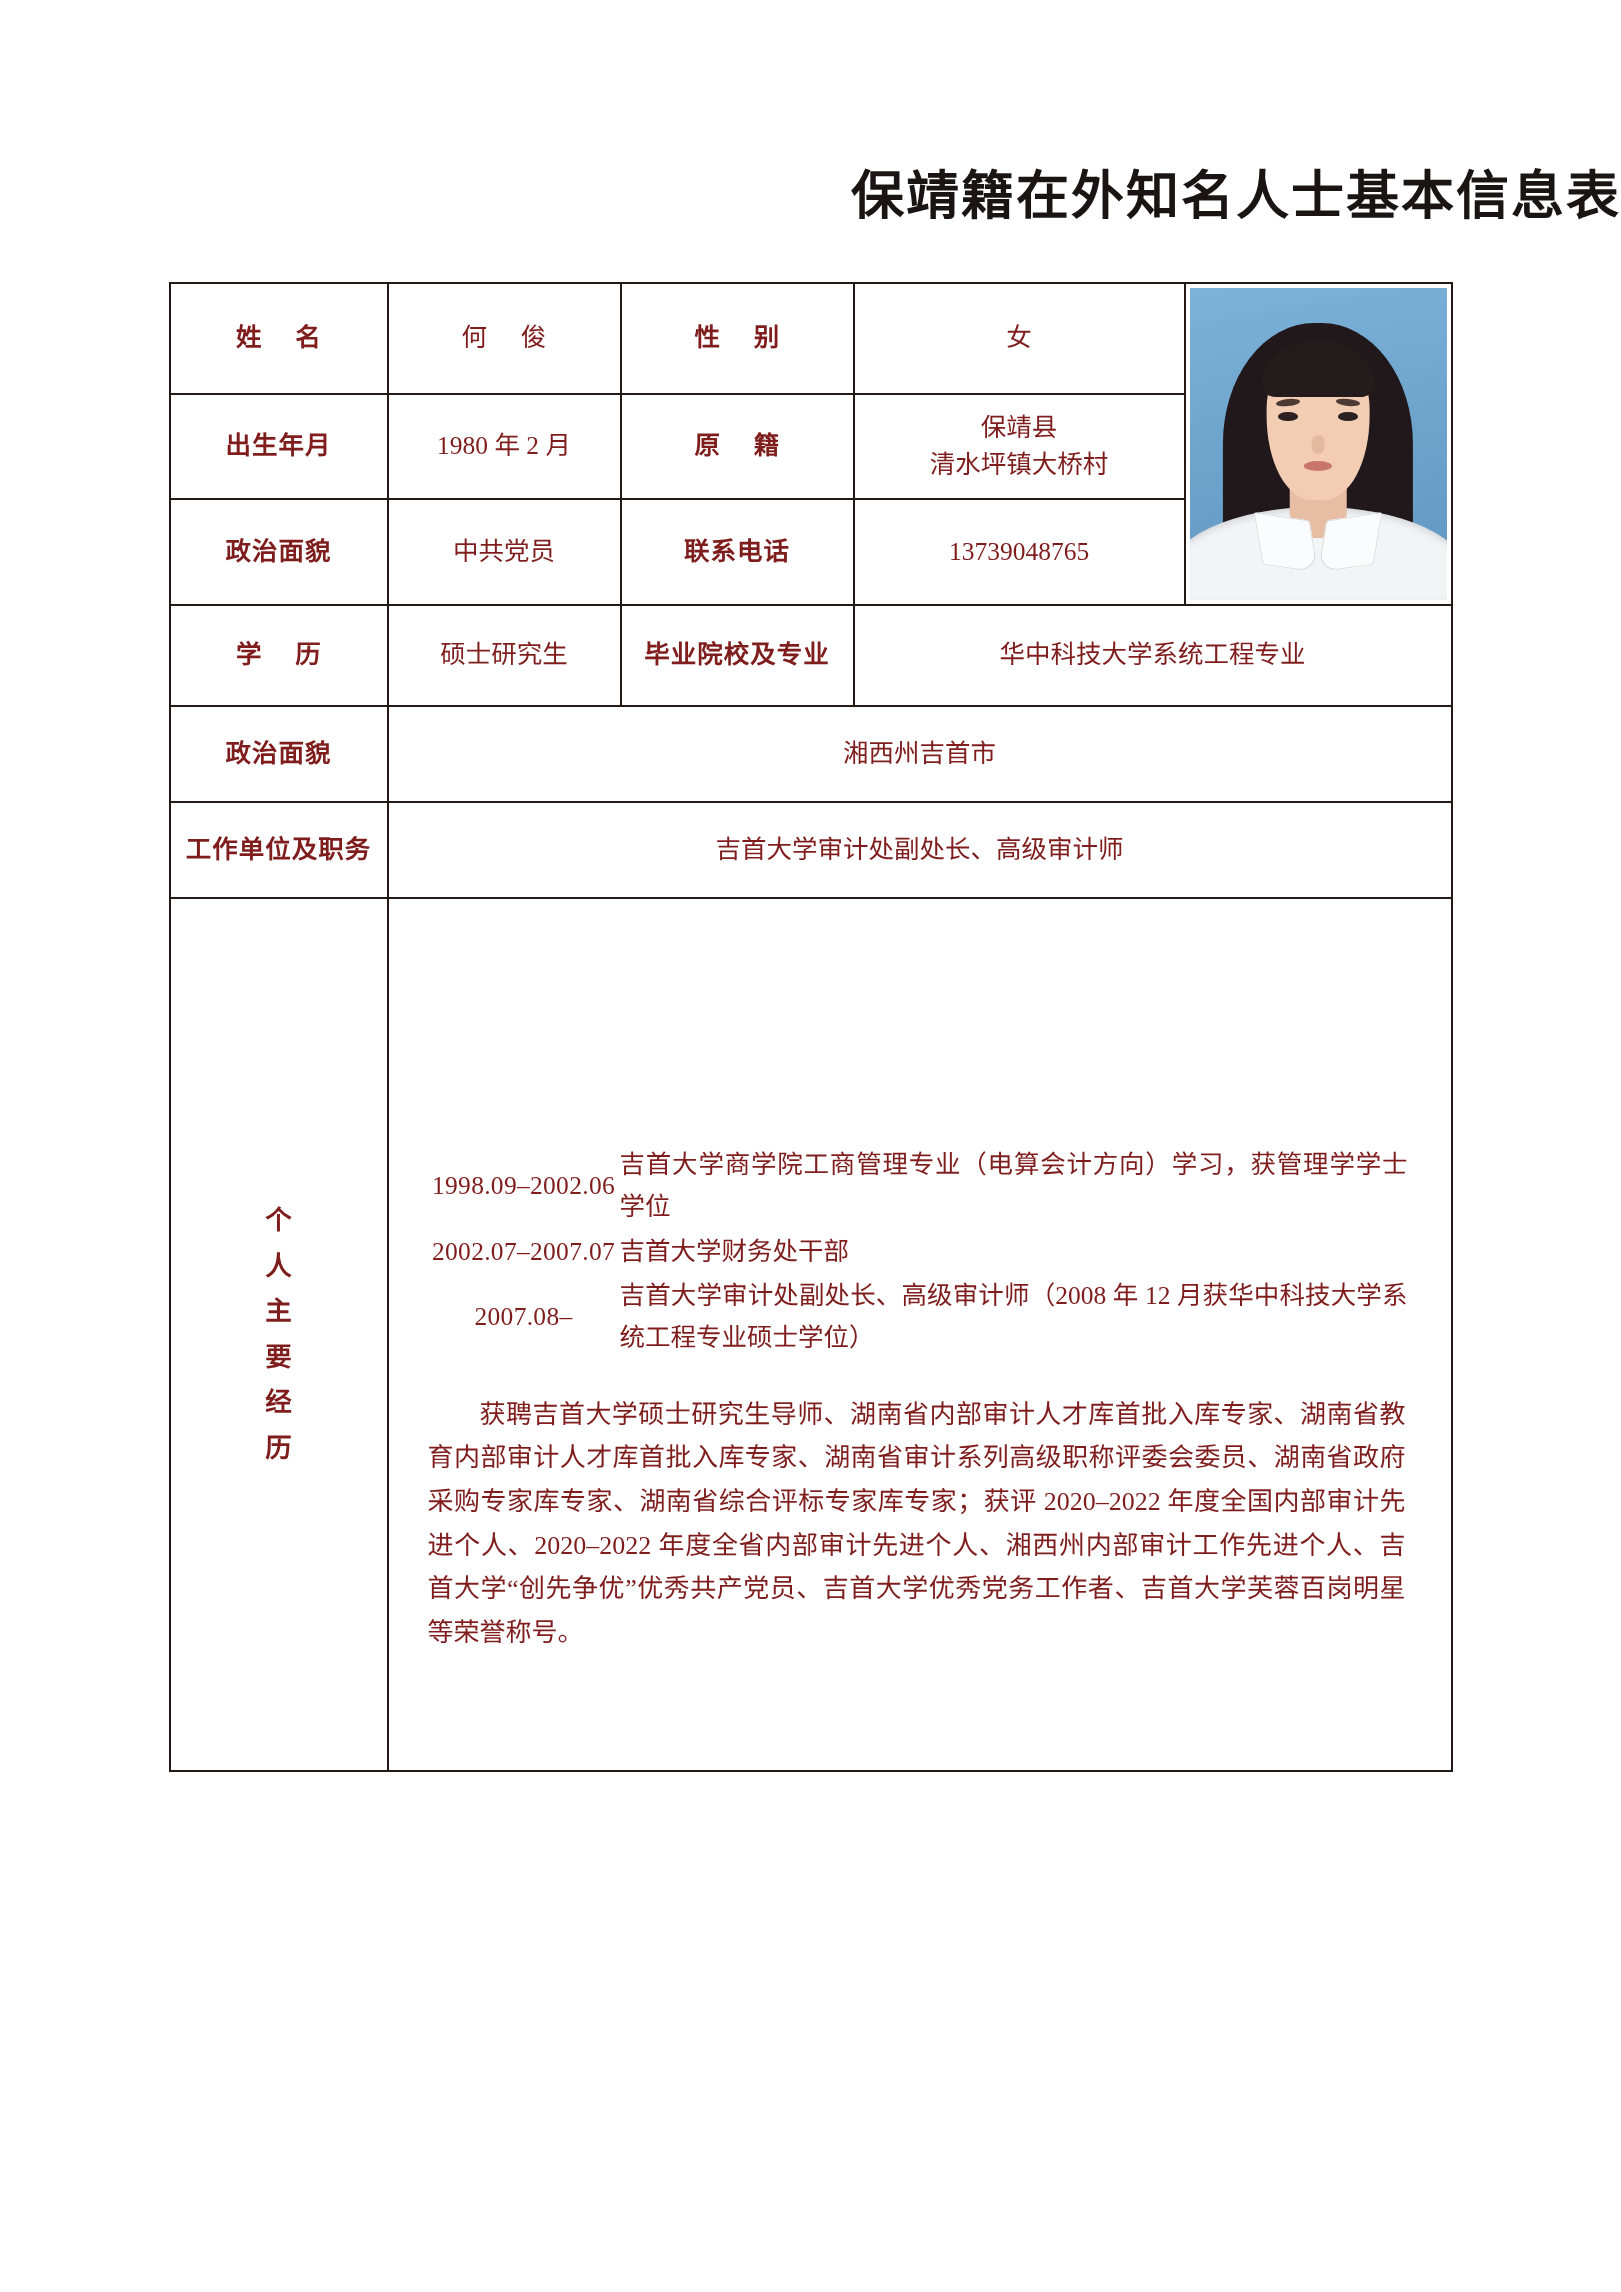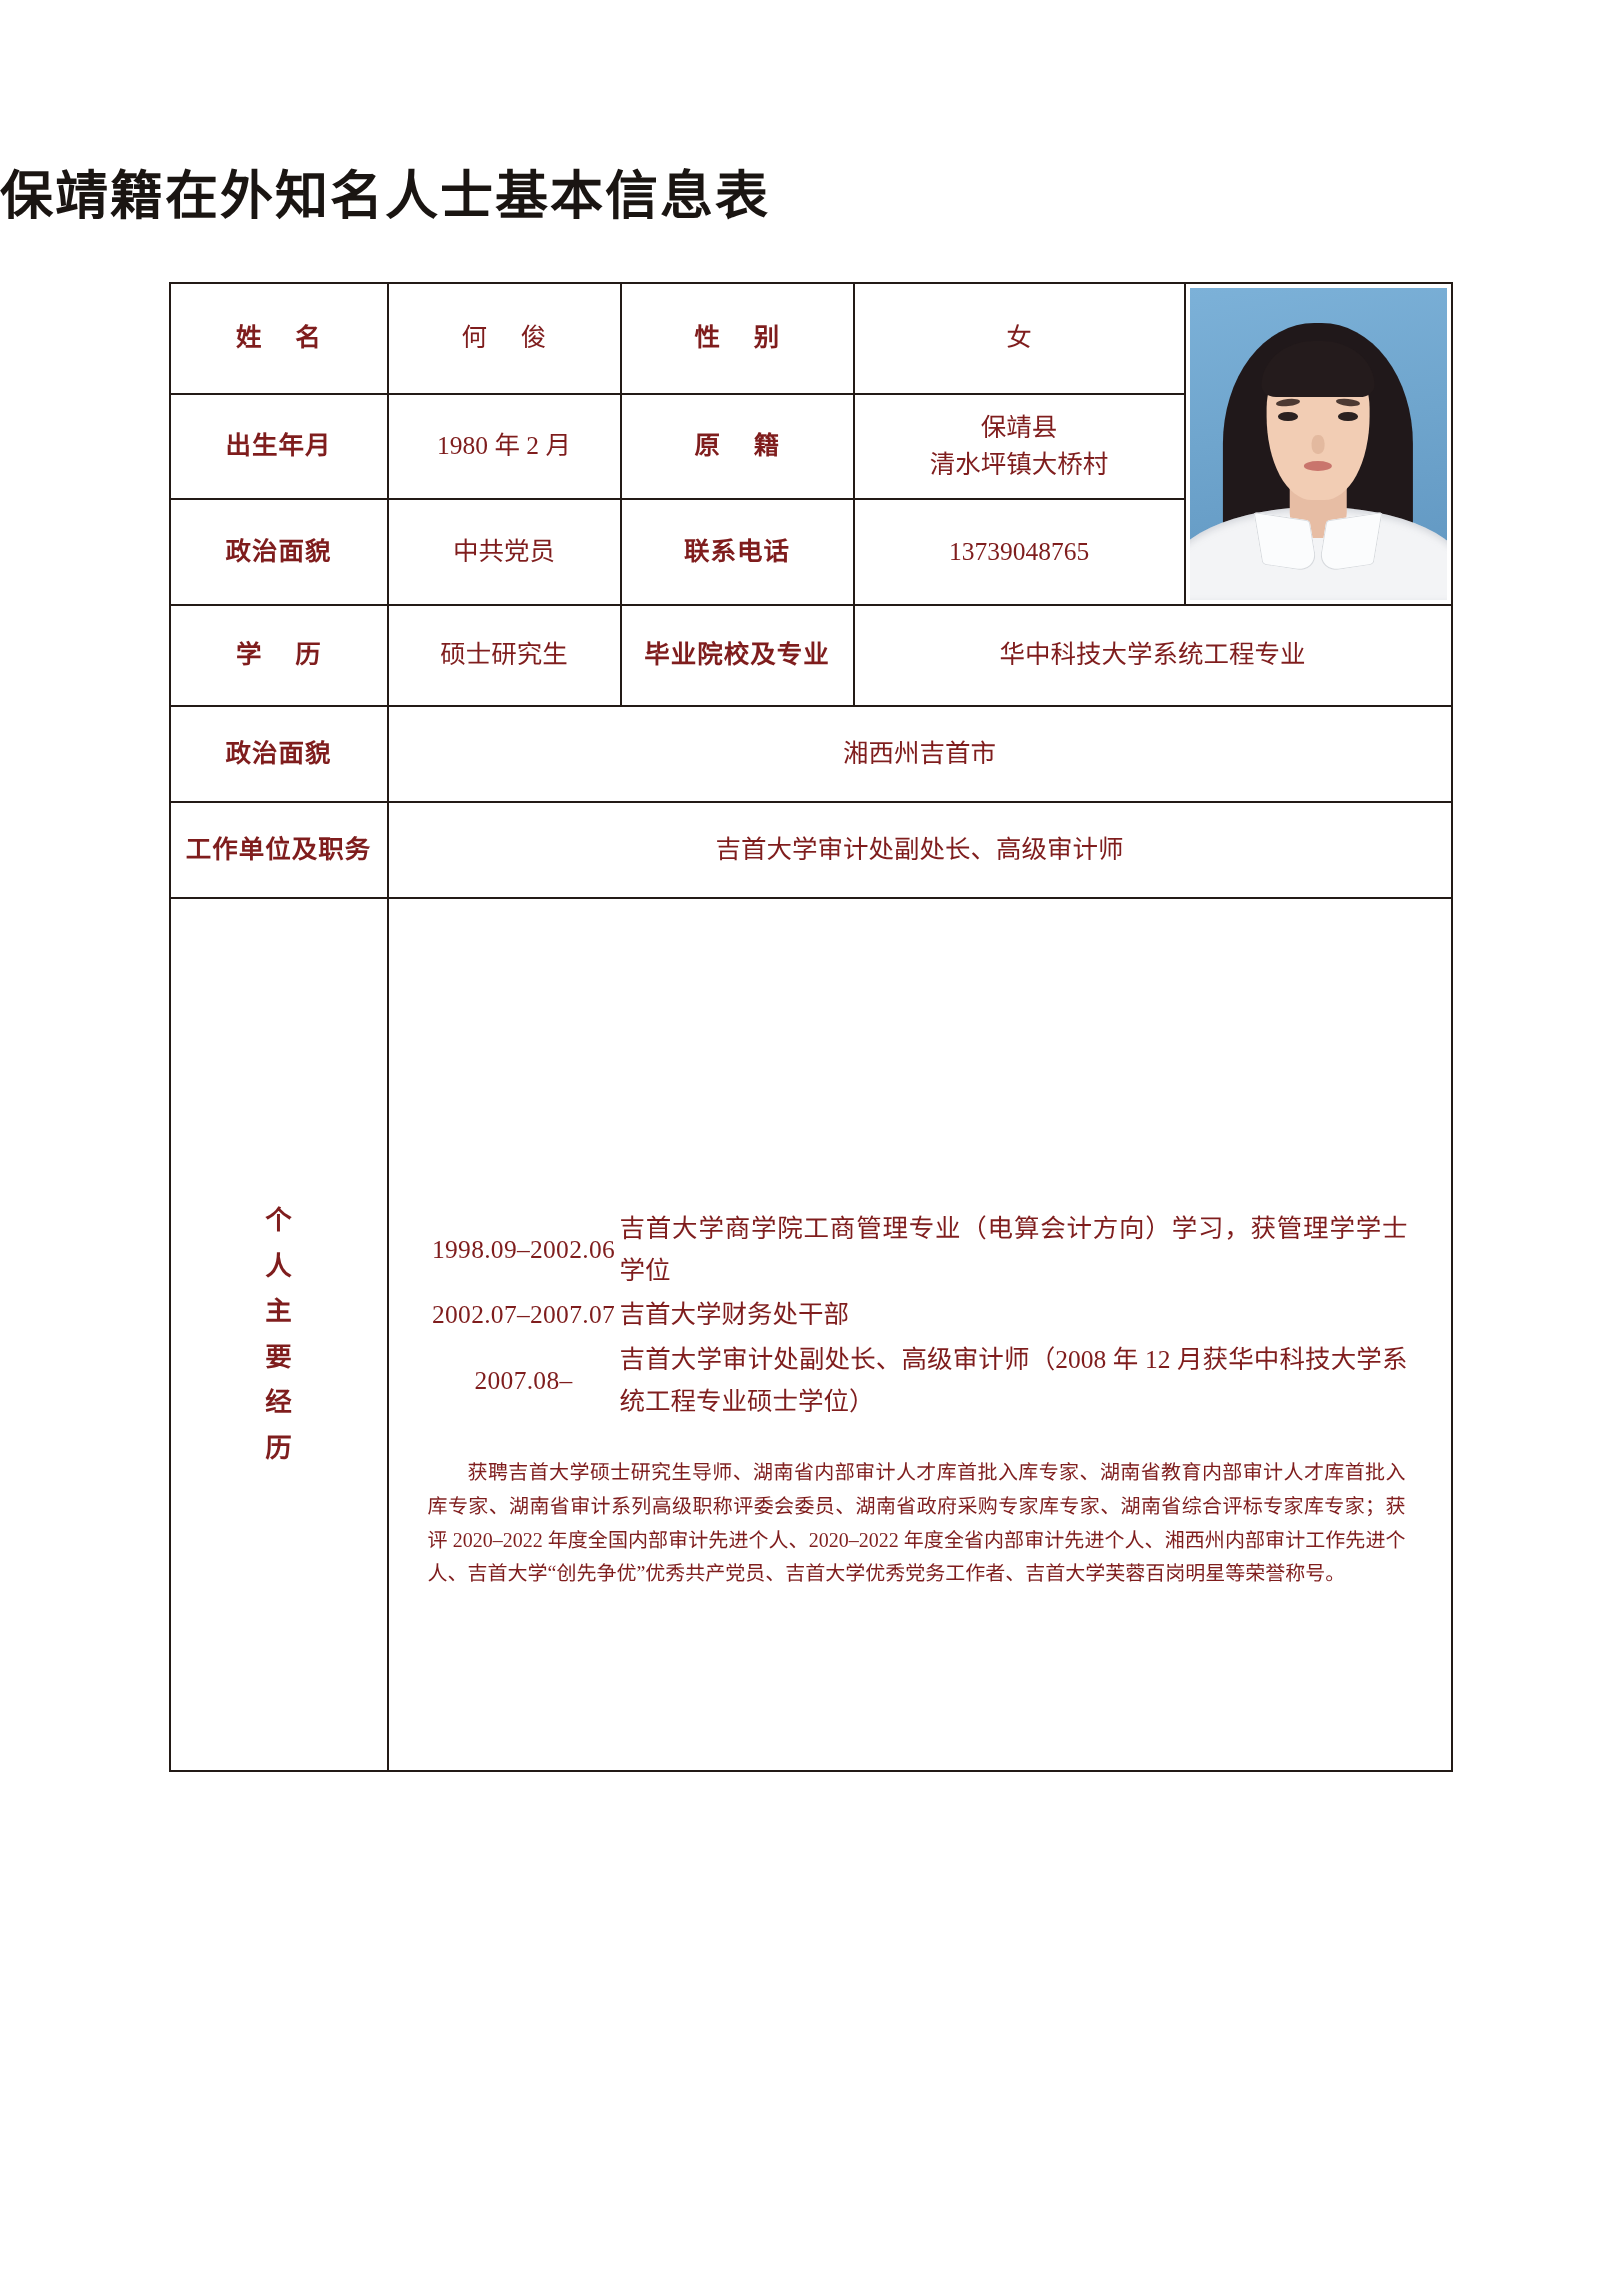--- a/index.html
+++ b/index.html
@@ -19,21 +19,21 @@
   .page {
     width: 1621px;
     height: 2293px;
     box-sizing: border-box;
     padding: 0;
     position: relative;
   }
 
   
   .doc-title {
-    text-align: left;
+    text-align: right;
     font-size: 53px;
     font-weight: 700;
     letter-spacing: 2px;
     line-height: 1.1;
     margin: 0;
     padding-top: 167px;
     font-family: "Liberation Serif", "DejaVu Serif", serif;
   }
 
   
@@ -255,21 +255,21 @@
   .exp-desc {
     flex: 1 1 auto;
     text-align: justify;
     text-justify: inter-ideograph;
   }
   .exp-para {
     margin-top: 33px;
     text-indent: 2em;
     text-align: justify;
     text-justify: inter-ideograph;
-    font-size: 20px;
+    font-size: 26px;
     line-height: 1.68;
     padding-right: 2px;
   }
 </style>
 </head>
 <body>
 
 <div class="page">
 
   <h1 class="doc-title">保靖籍在外知名人士基本信息表</h1>

